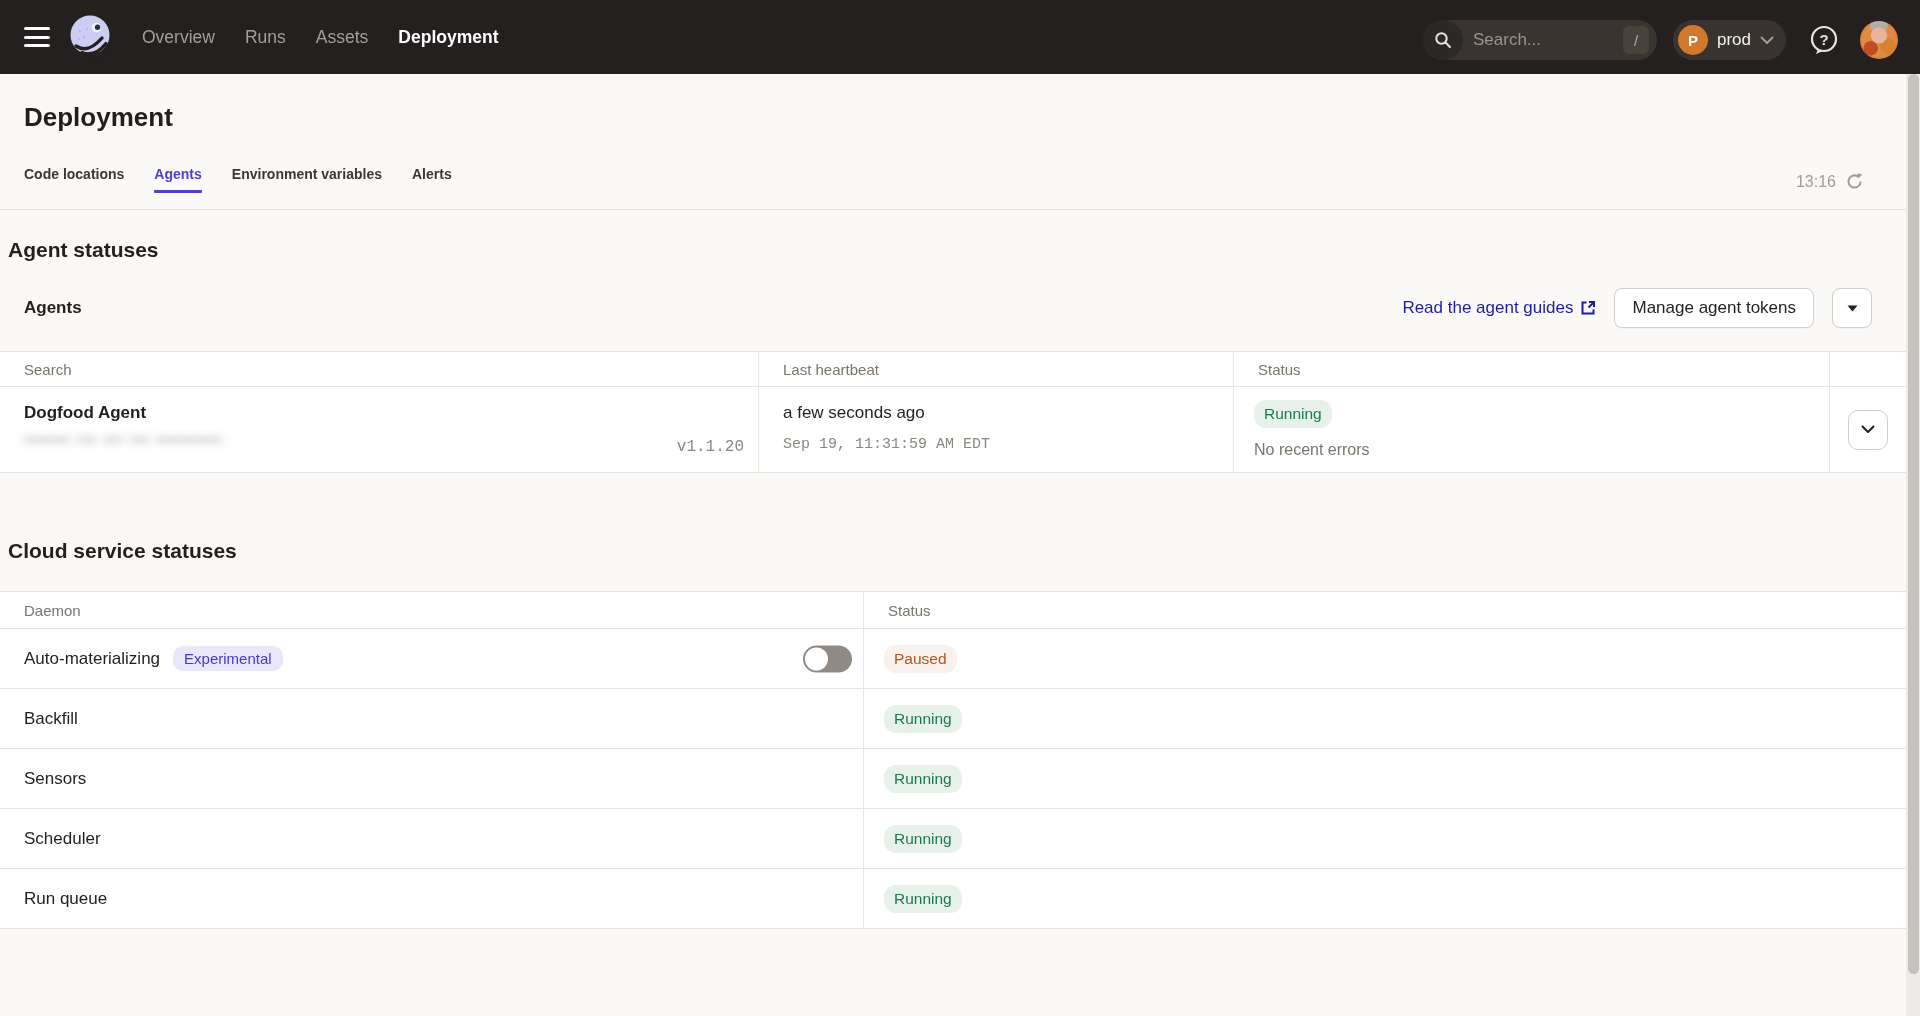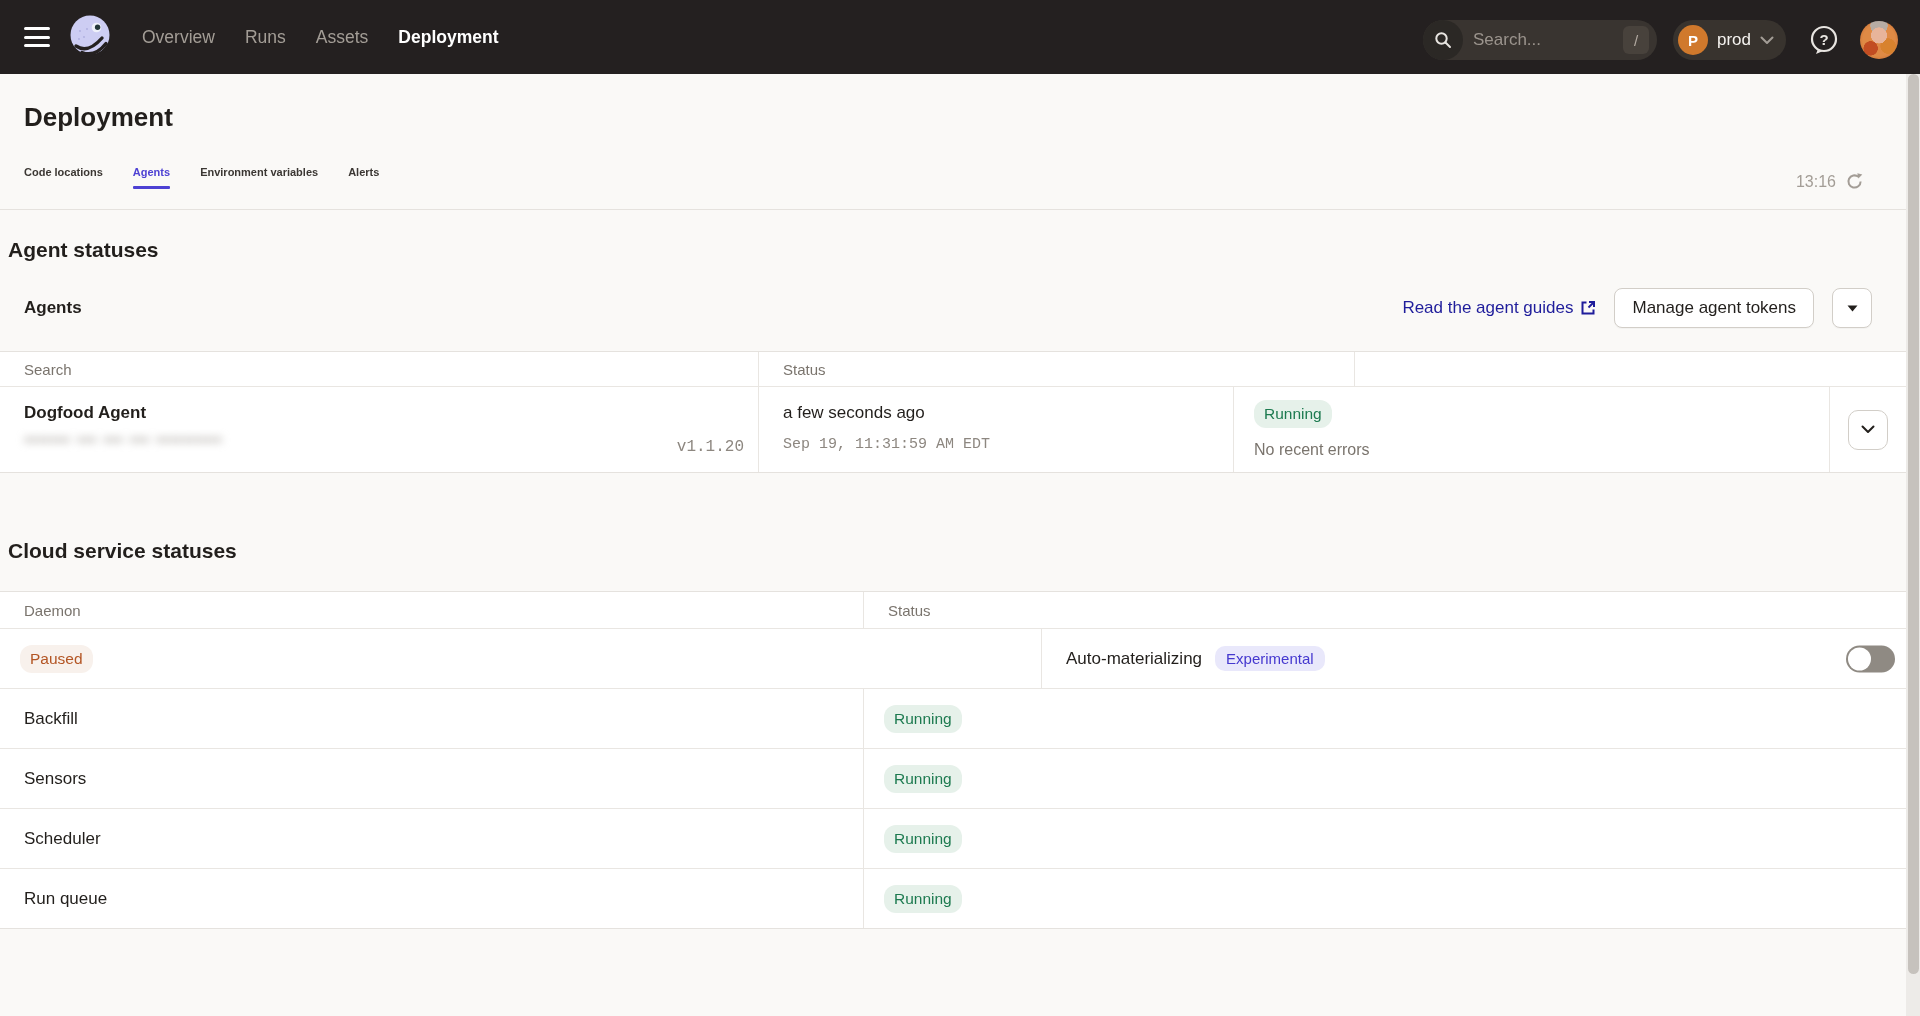--- a/index.html
+++ b/index.html
@@ -50,21 +50,21 @@
       radial-gradient(circle at 74% 66%, #d8822e 0 20%, transparent 21%),
       radial-gradient(circle at 50% 12%, #b7aca4 0 22%, transparent 23%),
       radial-gradient(circle at 50% 50%, #df8a45 0 60%, #b95a26 100%);
   }
 
   
   .main { position:relative; width:1906px; }
   .page-title { font-size:26px; font-weight:600; margin:28px 0 0 24px; line-height:30px; }
   .tabsbar { position:relative; margin-top:32px; height:46px; border-bottom:1px solid #e5e2de; }
   .tabs { display:flex; gap:30px; padding-left:24px; }
-  .tab { position:relative; font-size:11px; font-weight:600; color:#3b3733; padding:2px 0 16px; cursor:pointer; }
+  .tab { position:relative; font-size:14px; font-weight:600; color:#3b3733; padding:2px 0 16px; cursor:pointer; }
   .tab.active { color:#4d41d3; }
   .tab.active::after { content:""; position:absolute; left:0; right:0; bottom:5px; height:3px; background:#4d41d3; border-radius:1px; }
   .refresh-wrap { position:absolute; right:42px; top:8px; display:flex; align-items:center; gap:9px; }
   .refresh-timer { font-size:16px; color:#a39d96; }
   .refresh-icon { cursor:pointer; display:flex; }
 
   
   .h2 { font-size:21px; font-weight:600; margin-left:8px; line-height:28px; }
   #agent-heading { margin-top:26px; }
   #cloud-heading { margin-top:64px; }
@@ -239,20 +239,21 @@
         <svg width="11" height="7" viewBox="0 0 11 7">
           <polygon points="0.5,0.5 10.5,0.5 5.5,6.5" fill="#221f1c"></polygon>
         </svg>
       </button>
     </div>
   </div>
 
   <section class="table" id="agents-table">
     <div class="trow thead">
       <div class="cell c1 th">Search</div>
+      <div class="cell c2 th">Last heartbeat</div>
       <div class="cell c3 th">Status</div>
       <div class="cell c4 th"></div>
     </div>
     <div class="trow tbody">
       <div class="cell c1">
         <span class="agent-name">Dogfood Agent</span>
         <span class="agent-id mono">●●●●●●● ●●● ●●● ●●● ●●●●●●●●●●</span>
         <span class="agent-version mono">v1.1.20</span>
       </div>
       <div class="cell c2">
@@ -275,30 +276,30 @@
 
   <h2 class="h2" id="cloud-heading">Cloud service statuses</h2>
 
   <section class="table" id="daemon-table">
     <div class="trow thead">
       <div class="cell d1 th">Daemon</div>
       <div class="cell d2 th">Status</div>
     </div>
 
     <div class="trow tbody">
-      <div class="cell d2 status-cell">
-        <span class="status-badge b-orange">Paused</span>
-      </div>
       <div class="cell d1 daemon-cell">
         <span>Auto-materializing</span>
         <span class="status-badge b-lav">Experimental</span>
         <span class="toggle">
             <span class="knob"></span>
           </span>
       </div>
+      <div class="cell d2 status-cell">
+        <span class="status-badge b-orange">Paused</span>
+      </div>
     </div>
 
     <div class="trow tbody">
       <div class="cell d1 daemon-cell">
           <span>Backfill</span>
         </div>
       <div class="cell d2 status-cell">
           <span class="status-badge b-green">Running</span>
         </div>
     </div>

